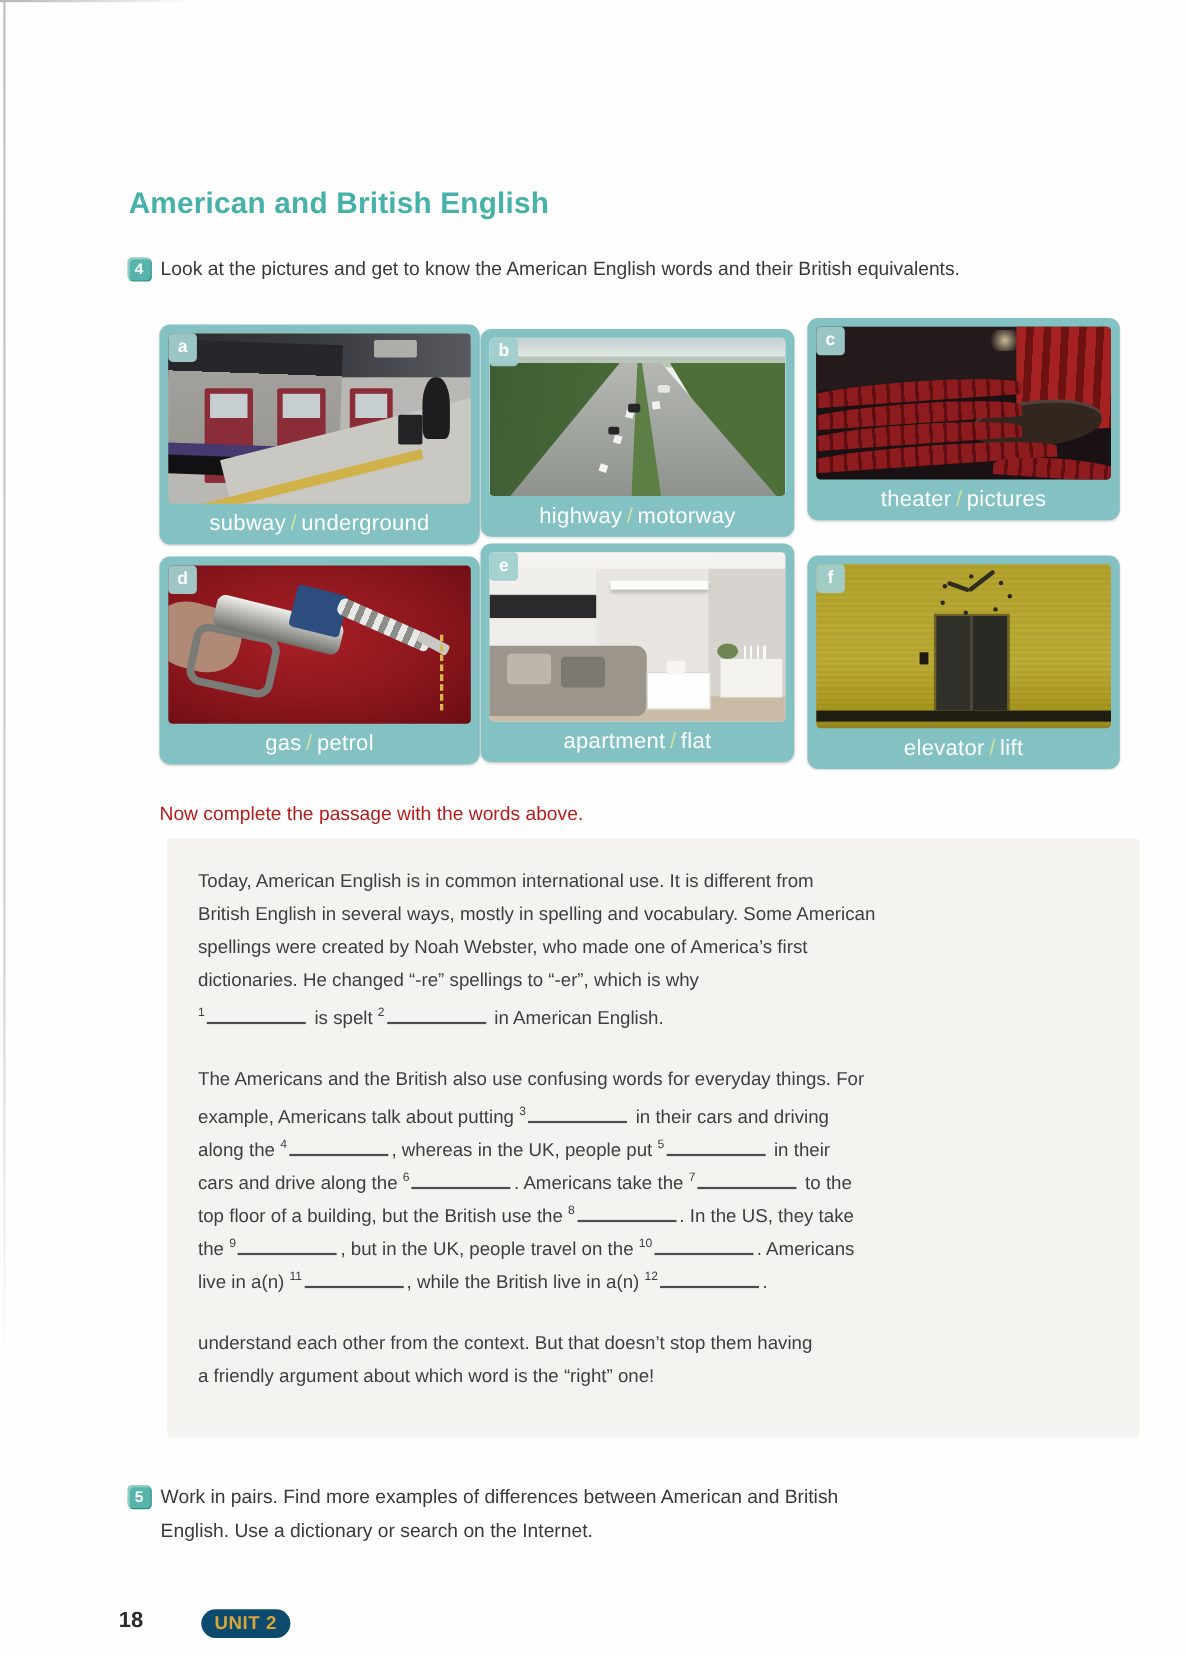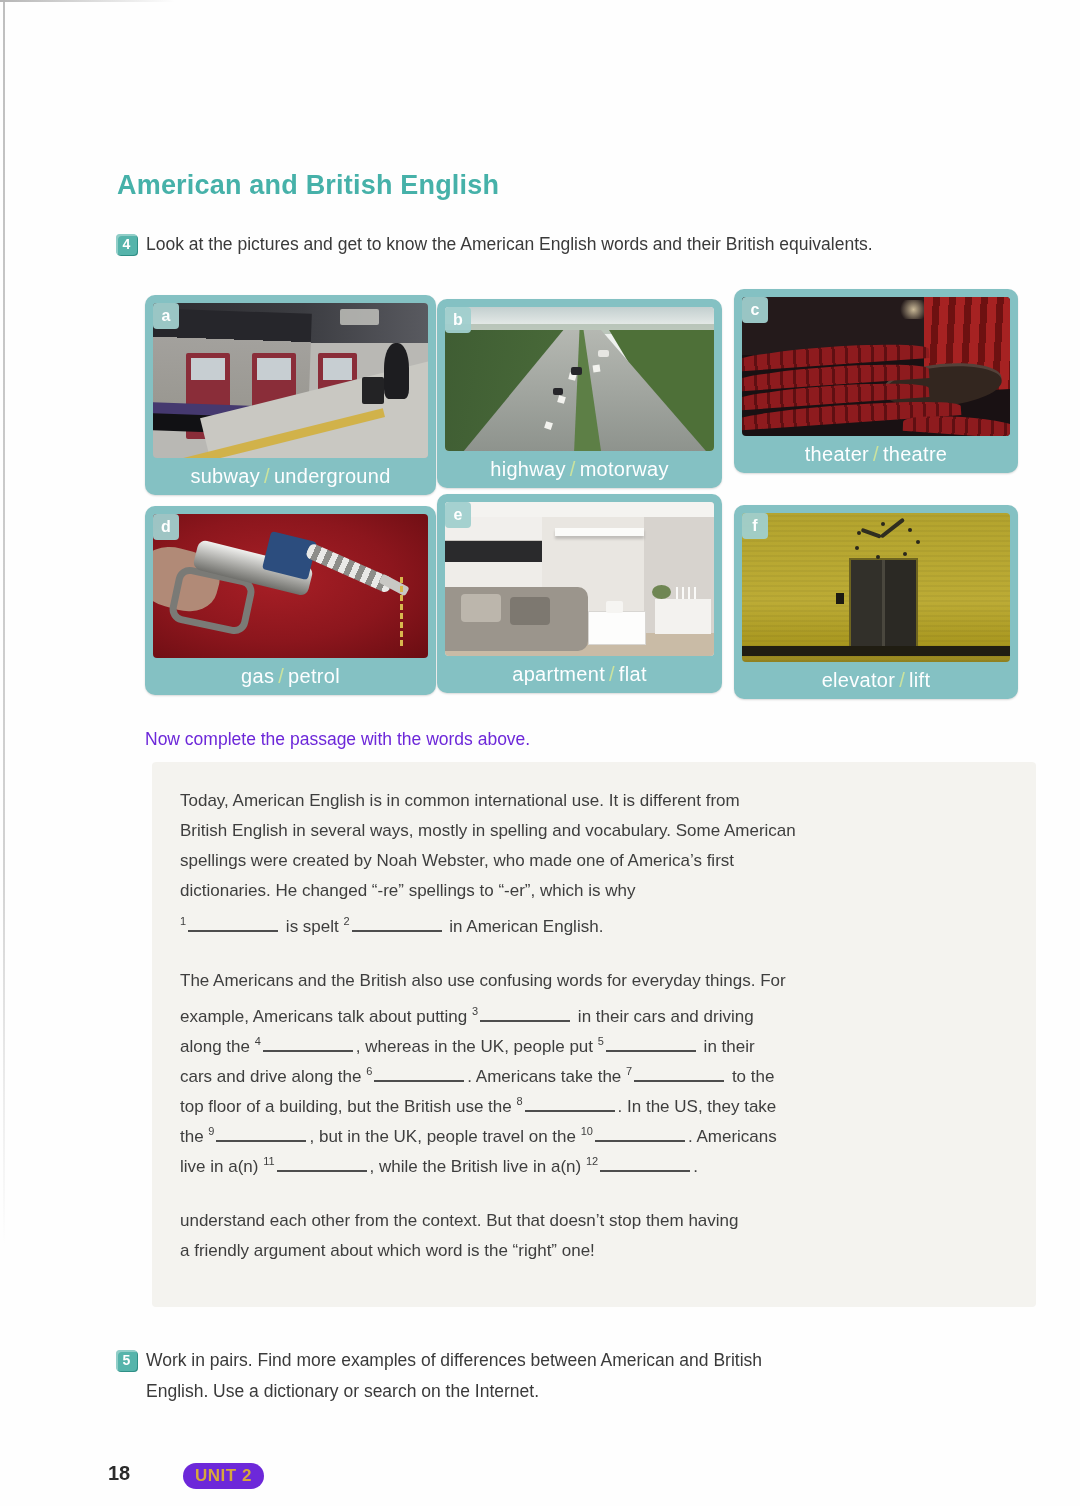--- a/index.html
+++ b/index.html
@@ -115,21 +115,21 @@
   
   .panel{left:152px;top:762px;width:884px;height:545px;background:#f4f3ef;border-radius:4px;}
   .passage{left:28px;top:24px;right:20px;}
   .para{margin:0 0 30px 0;}
   .pline{height:30px;line-height:30px;font-size:17px;color:#3e3e3e;white-space:nowrap;}
   .blank{display:inline-block;width:90px;height:15px;border-bottom:2px solid #4d4d4d;margin:0 3px 0 1px;}
   .bnum{font-size:11px;vertical-align:super;margin-right:1px;color:#3e3e3e;}
   
   .pagenum{left:108px;top:1462px;font-size:20px;font-weight:bold;color:#2b2b2b;}
   .unit{left:183px;top:1463px;font-size:17px;font-weight:bold;color:#d7a73b;letter-spacing:.5px;
-    background:#6d28d9;padding:3px 12px;border-radius:14px;}
+    background:#0c4a6e;padding:3px 12px;border-radius:14px;}
 </style>
 </head>
 <body>
 
 <div class="page">
 
   <div class="abs edge-left"></div>
   <div class="abs edge-top"></div>
 
   <div class="abs title">American and British English</div>
@@ -182,21 +182,21 @@
       <div class="c-wall"></div>
       <div class="c-spot"></div>
       <div class="c-curtain"></div>
       <div class="c-stage"></div>
       <div class="c-row c-r1"></div>
       <div class="c-row c-r2"></div>
       <div class="c-row c-r3"></div>
       <div class="c-row c-r4"></div>
       <div class="c-row c-r5"></div>
     </div>
-    <div class="label"><span>theater</span><span class="slash">/</span><span>theatre</span></div>
+    <div class="label"><span>theater</span><span class="slash">/</span><span>pictures</span></div>
   </div>
 
   <div class="card" style="left:145px;top:506px;width:275px;height:181px;">
     <div class="chip">d</div>
     <div class="photo ph-d">
       <div class="d-hand"></div>
       <div class="d-handle"></div>
       <div class="d-body"></div>
       <div class="d-blue"></div>
       <div class="d-spout"></div>
@@ -241,21 +241,21 @@
       <div class="f-dot" style="left:62%;top:10%;"></div>
       <div class="f-dot" style="left:65%;top:18%;"></div>
       <div class="f-dot" style="left:60%;top:26%;"></div>
       <div class="f-dot" style="left:50%;top:28%;"></div>
       <div class="f-dot" style="left:42%;top:22%;"></div>
       <div class="f-dot" style="left:43%;top:12%;"></div>
     </div>
     <div class="label"><span>elevator</span><span class="slash">/</span><span>lift</span></div>
   </div>
 
-  <div class="abs extext" style="left:145px;top:724px;color:#6d28d9;">Now complete the passage with the words above.</div>
+  <div class="abs extext" style="left:145px;top:724px;color:#b91c1c;">Now complete the passage with the words above.</div>
 
   <div class="abs panel">
     <div class="abs passage" id="passage">
         <div class="para">
           <div class="pline"><span>Today, American English is in common international use. It is different from</span></div>
           <div class="pline"><span>British English in several ways, mostly in spelling and vocabulary. Some American</span></div>
           <div class="pline"><span>spellings were created by Noah Webster, who made one of America’s first</span></div>
           <div class="pline"><span>dictionaries. He changed “-re” spellings to “-er”, which is why</span></div>
           <div class="pline"><sup class="bnum">1</sup><span class="blank"></span><span> is spelt </span><sup class="bnum">2</sup><span class="blank"></span><span> in American English.</span></div>
         </div>

